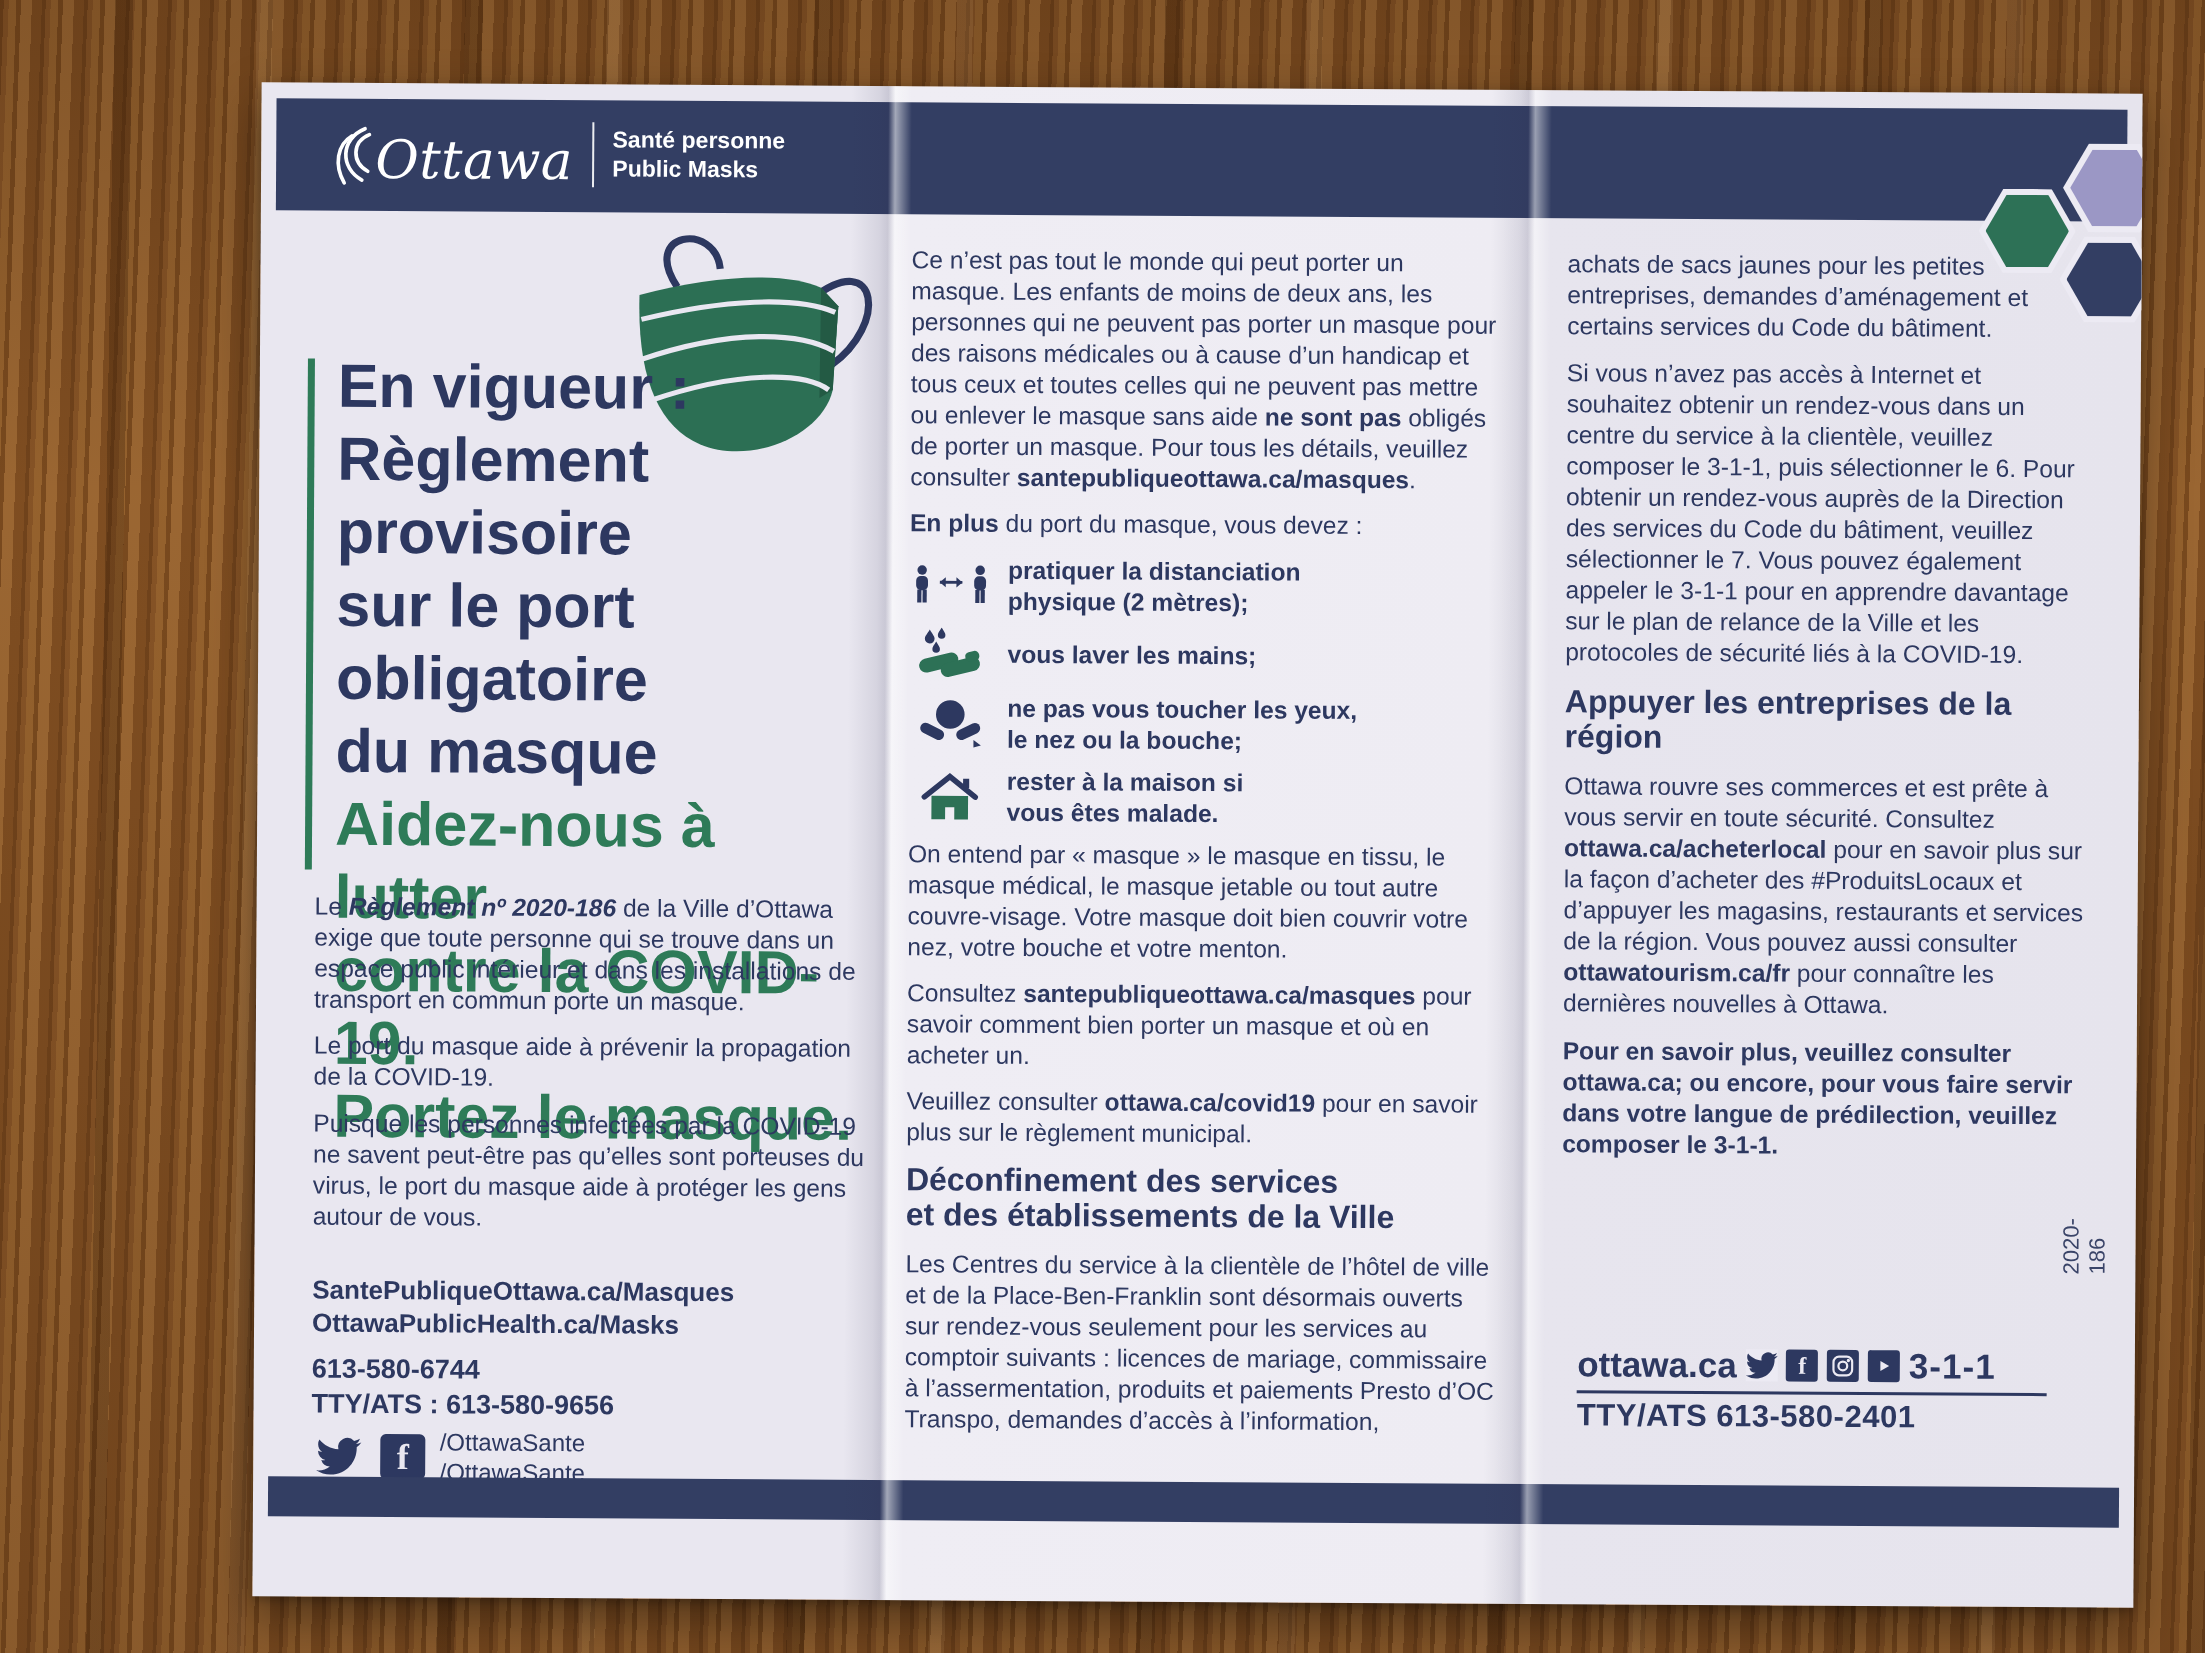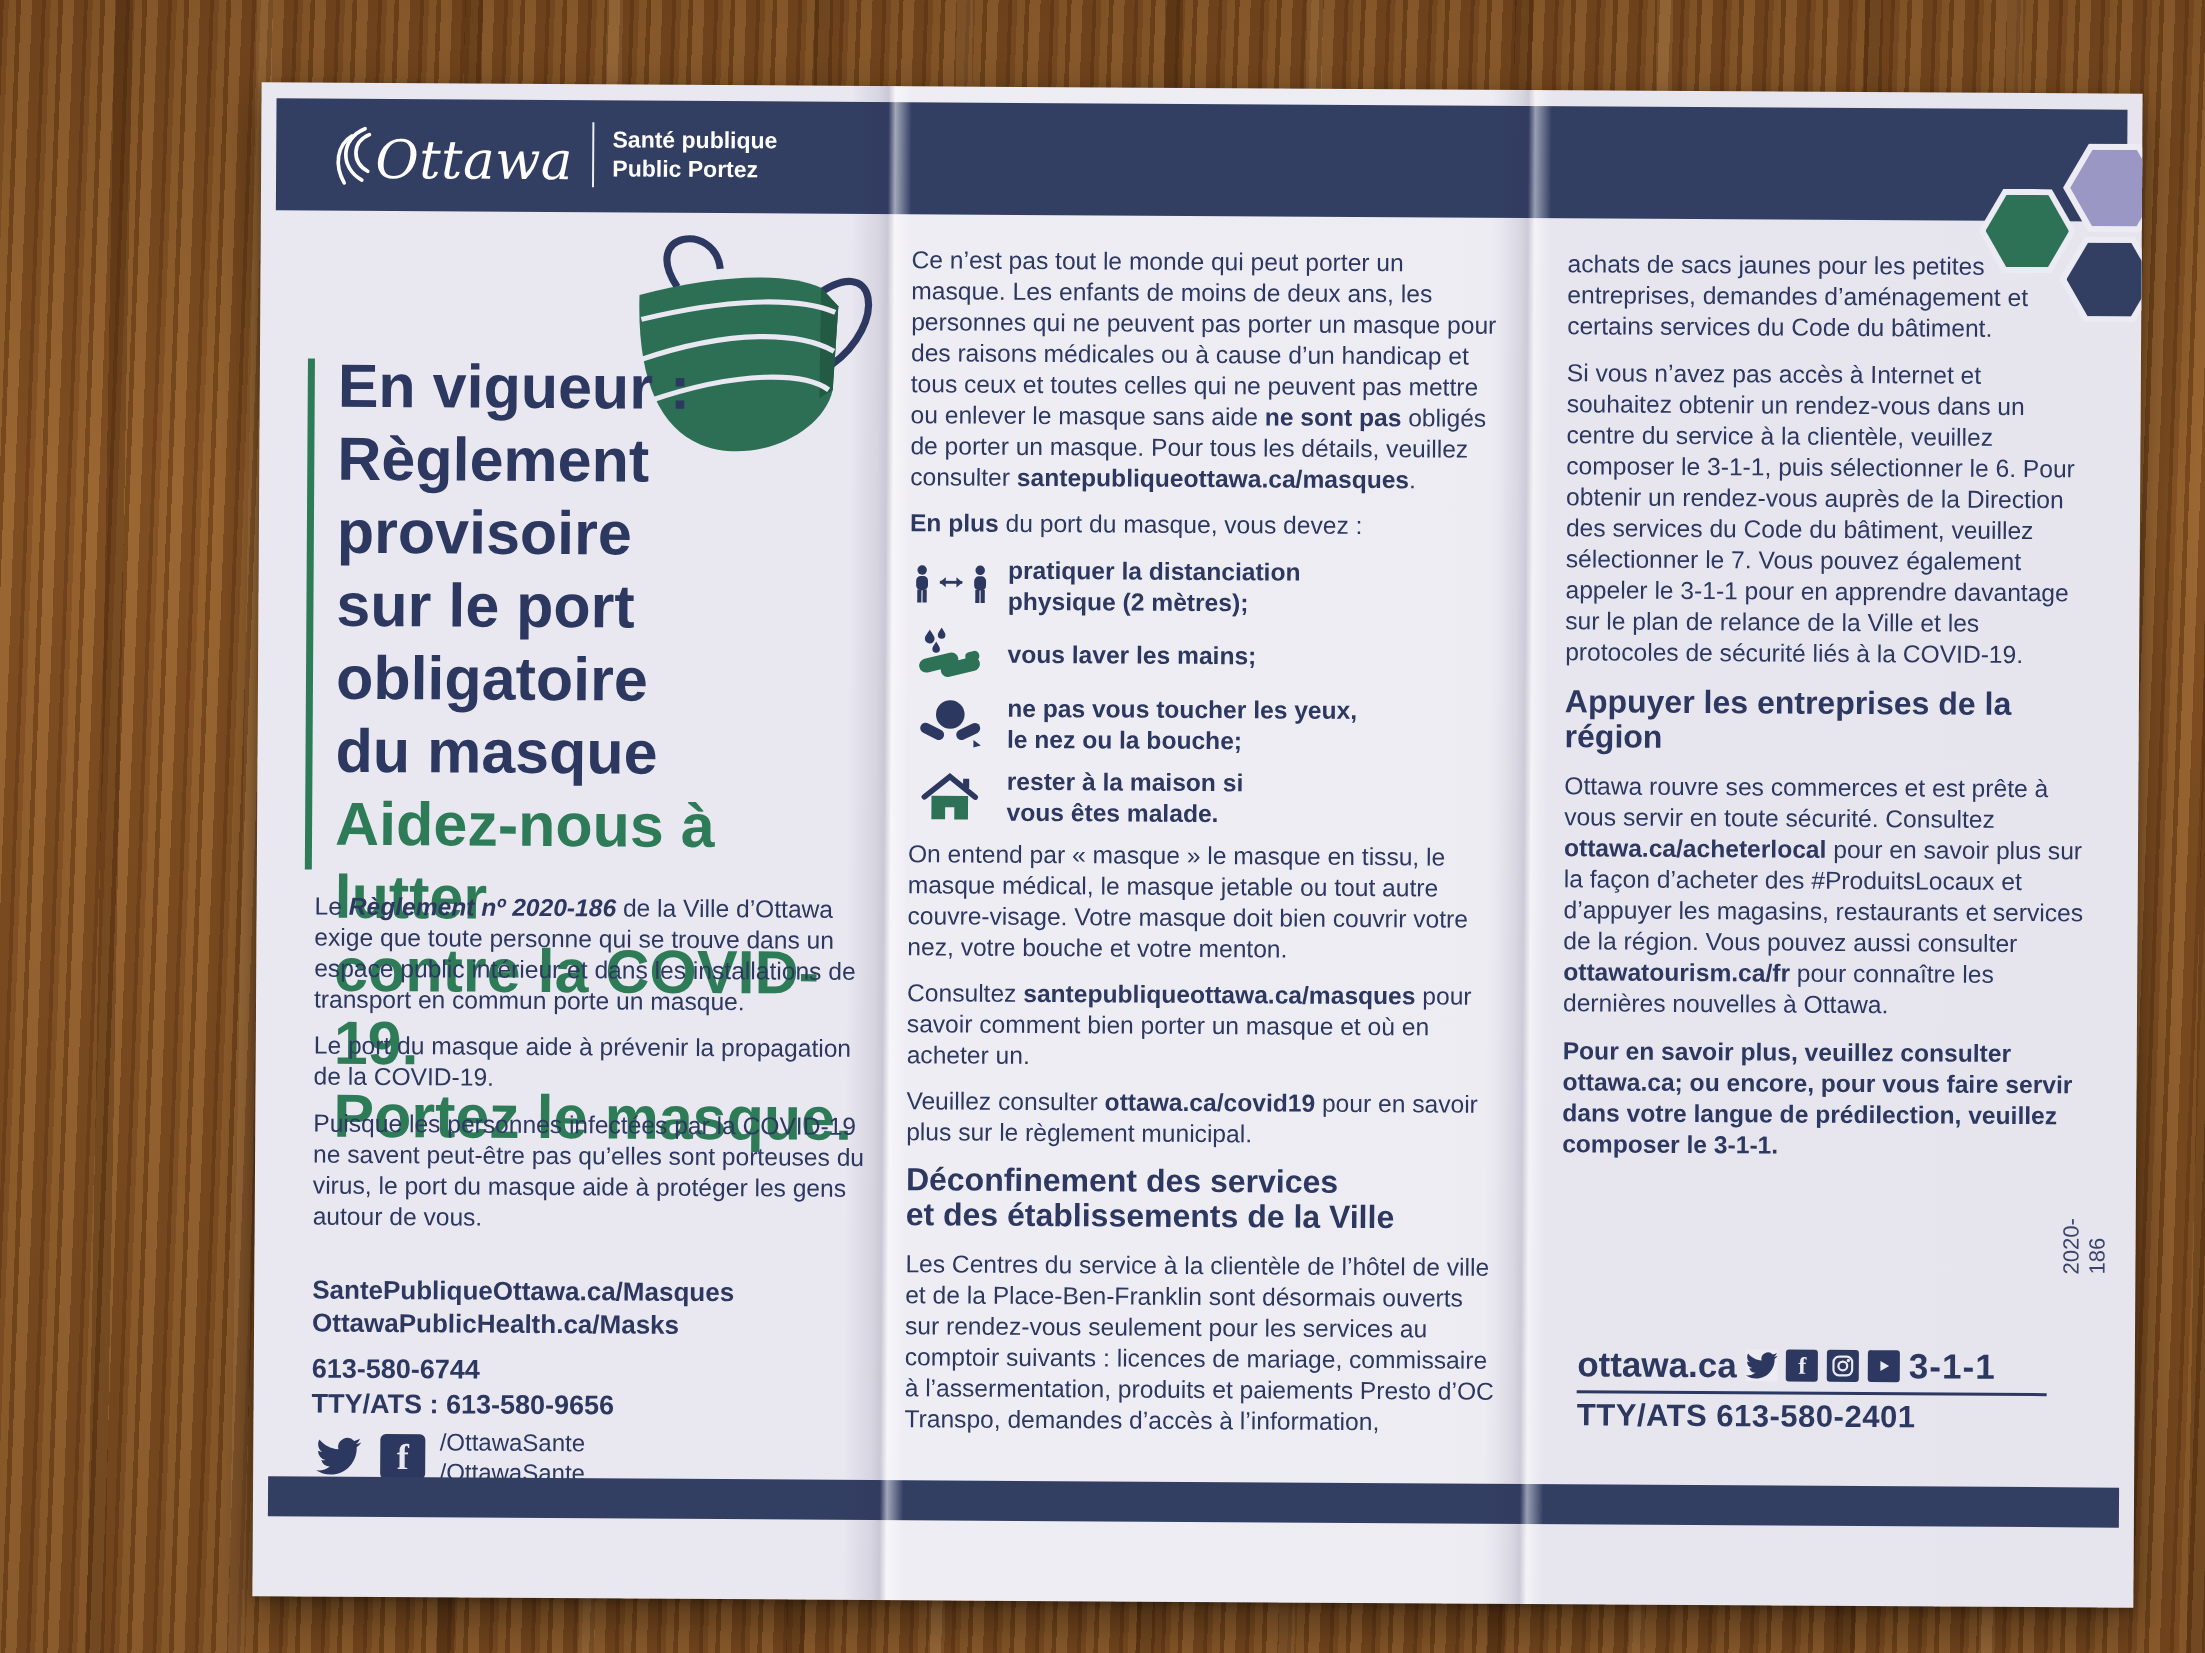--- a/index.html
+++ b/index.html
@@ -103,22 +103,22 @@
           <g fill="none" stroke="#ffffff" stroke-width="5" stroke-linecap="round">
             <path d="M44 82 C14 66 14 26 48 12"></path>
             <path d="M52 70 C30 58 30 30 54 20"></path>
             <path d="M20 86 C6 62 10 34 30 22"></path>
           </g>
         </svg>
         <span class="logo-word">Ottawa</span>
       </div>
       <div class="logo-divider"></div>
       <div class="dept">
-        <div>Santé publique</div>
-        <div>Public Portez</div>
+        <div>Santé personne</div>
+        <div>Public Masks</div>
       </div>
     </div>
   </div>
 
   <div class="hex hex-halo" style="left:1802px;top:50px;width:103px;height:89px;background:#eceaf3;">
     <div class="hex-inner" style="background:#9b97c5;"></div>
   </div>
   <div class="hex hex-halo" style="left:1718px;top:96px;width:97px;height:84px;background:#eceaf3;">
     <div class="hex-inner" style="background:#2d7156;"></div>
   </div>

